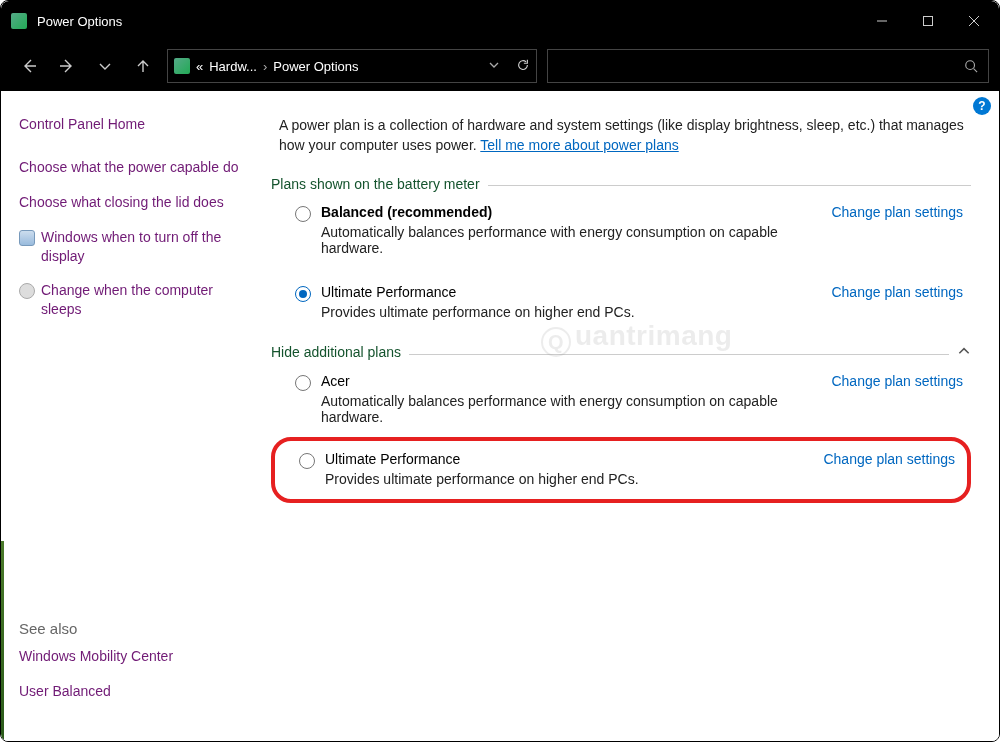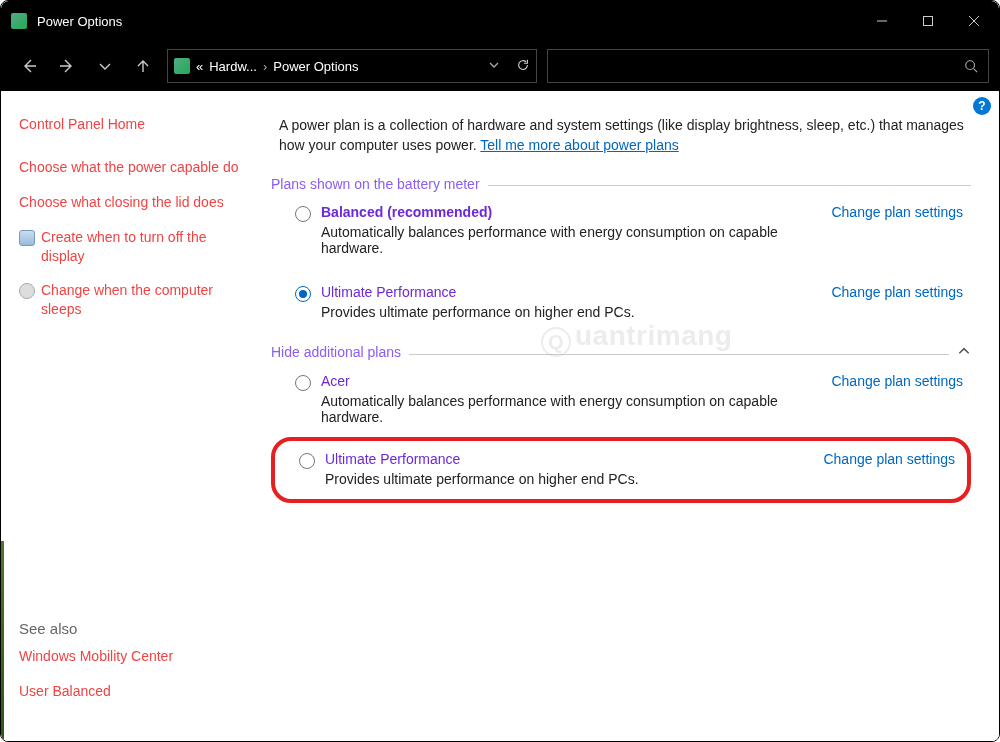--- a/index.html
+++ b/index.html
@@ -23,45 +23,45 @@
   .breadcrumb .crumb { white-space: nowrap; overflow: hidden; text-overflow: ellipsis; max-width: 80px; }
   .breadcrumb .crumb.full { max-width: none; }
   .breadcrumb .sep { color: #aaa; }
   .breadcrumb .spacer { flex: 1; }
   .searchbox { flex: 1; height: 34px; border: 1px solid #444; margin-left: 4px; display: flex; align-items: center; justify-content: flex-end; padding-right: 10px; }
   .searchbox svg { width: 14px; height: 14px; color: #aaa; }
 
   
   .content { flex: 1; display: flex; background: #fff; position: relative; }
   .sidebar { width: 260px; padding: 24px 18px; display: flex; flex-direction: column; font-size: 14px; }
-  .sidebar a { color: #ef4444; text-decoration: none; display: block; margin-bottom: 16px; line-height: 1.35; cursor: pointer; }
+  .sidebar a { color: #701a75; text-decoration: none; display: block; margin-bottom: 16px; line-height: 1.35; cursor: pointer; }
   .side-item { display: flex; align-items: flex-start; gap: 6px; margin-bottom: 16px; }
   .side-item .bullet { width: 16px; height: 16px; border-radius: 50%; background: #ddd; border: 1px solid #aaa; flex: none; margin-top: 2px; }
   .side-item.monitor .bullet { background: linear-gradient(#cde,#9bd); border:1px solid #79b; border-radius: 3px; }
   .side-item a { margin-bottom: 0; }
   .sidebar .spacer { flex: 1; }
   .sidebar .see-also-h { color: #666; margin-bottom: 10px; font-size: 15px; }
 
   .main { flex: 1; padding: 24px 28px 20px 10px; position: relative; }
   .help-icon { position: absolute; top: 6px; right: 8px; width: 18px; height: 18px; border-radius: 50%; background: #0078d4; color: #fff; font-size: 12px; font-weight: bold; display: flex; align-items: center; justify-content: center; }
 
   h1 { color: #003e92; font-size: 20px; font-weight: 400; margin-bottom: 12px; }
   .intro { color: #222; line-height: 1.45; margin-bottom: 20px; max-width: 690px; margin-left: 8px; }
   .intro a { color: #0067c0; text-decoration: underline; }
 
-  .fieldset-label { color: #8b5cf6; font-size: 14px; margin-bottom: 0; display: flex; align-items: center; gap: 8px; }
+  .fieldset-label { color: #14532d; font-size: 14px; margin-bottom: 0; display: flex; align-items: center; gap: 8px; }
   .fieldset-label .line { flex: 1; border-top: 1px solid #ccc; margin-top: 4px; }
   .fieldset-label .chev { color: #555; }
 
   .plan { display: flex; align-items: flex-start; padding: 12px 8px 4px 24px; gap: 10px; position: relative; }
   .plan .radio { width: 16px; height: 16px; border: 1.5px solid #777; border-radius: 50%; margin-top: 2px; flex: none; display:flex; align-items:center; justify-content:center; }
   .plan .radio.selected { border-color: #0067c0; }
   .plan .radio.selected::after { content: ""; width: 8px; height: 8px; background: #0067c0; border-radius: 50%; }
   .plan .plan-body { flex: 1; }
-  .plan .plan-name { color: #6d28d9; }
+  .plan .plan-name { color: #000000; }
   .plan .plan-name.bold { font-weight: 600; }
   .plan .plan-desc { color: #222; font-size: 14px; margin-top: 4px; }
   .plan .change-link { color: #0067c0; text-decoration: none; font-size: 14px; flex: none; }
 
   .highlight-box { border: 4px solid #e62020; border-radius: 20px; padding: 2px 4px 8px 4px; margin-top: 8px; }
   .highlight-box .plan { padding-left: 20px; padding-top: 8px; }
 
   .watermark { position:absolute; top: 229px; left: 280px; font-size: 28px; color: rgba(150,150,150,0.18); font-weight: 600; letter-spacing: 0.5px; pointer-events: none; user-select: none; }
   .watermark .at { display:inline-block; border:2px solid rgba(150,150,150,0.18); border-radius:50%; width:30px; height:30px; line-height:26px; text-align:center; font-size:20px; vertical-align: -4px; margin-right:4px;}
   .wallpaper-left { position: absolute; left: -1px; bottom: 0; width: 4px; top: 450px; background: linear-gradient(#4a7a2a, #2a5a1a); border-radius: 0 0 0 8px; }
@@ -139,21 +139,21 @@
   <div class="wallpaper-left"></div>
   <div class="help-icon">?</div>
 
   <div class="sidebar">
     <a>Control Panel Home</a>
     <div style="height:8px;"></div>
     <a>Choose what the power capable do</a>
     <a>Choose what closing the lid does</a>
     <div class="side-item monitor">
       <div class="bullet"></div>
-      <a>Create when to turn off the display</a>
+      <a>Windows when to turn off the display</a>
     </div>
     <div class="side-item">
       <div class="bullet"></div>
       <a>Change when the computer sleeps</a>
     </div>
     <div class="spacer"></div>
     <div class="see-also-h">See also</div>
     <a>Windows Mobility Center</a>
     <a>User Balanced</a>
   </div>

